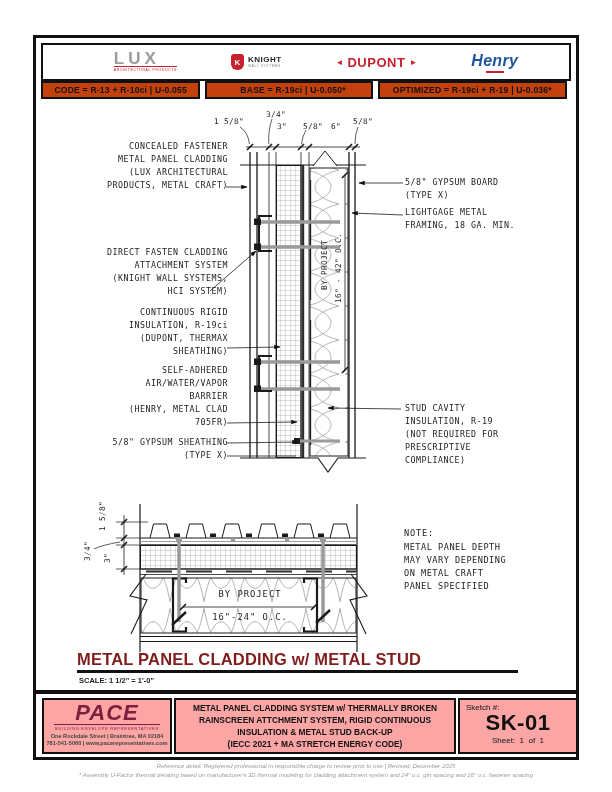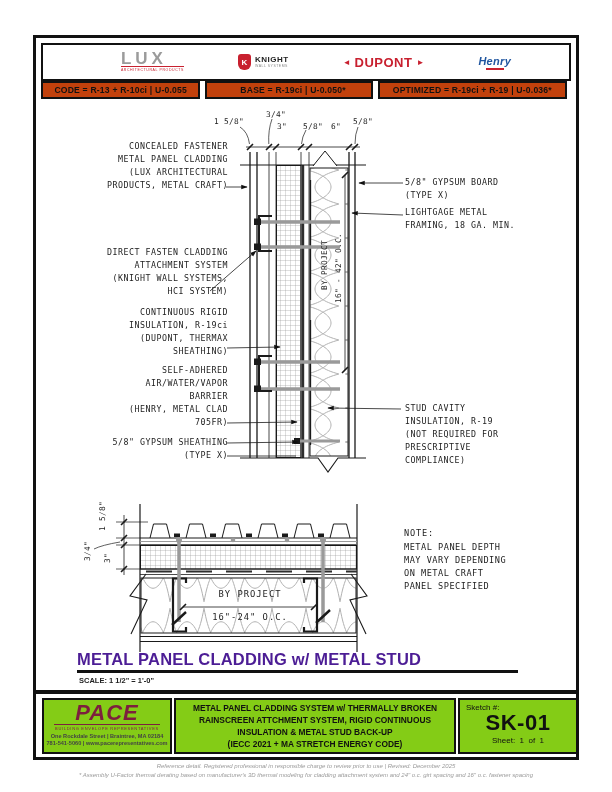--- a/index.html
+++ b/index.html
@@ -12,37 +12,37 @@
   .logo{display:flex;align-items:center;gap:4px;margin-left:20px;}
   .lux-word{font-weight:bold;font-size:17px;letter-spacing:4px;color:#9b9b9b;line-height:14px;}
   .lux-tag{font-size:3.5px;color:#c8202f;letter-spacing:.6px;text-align:center;border-top:1.5px solid #c8202f;padding-top:1px;}
   .knight-shield{width:13px;height:16px;background:#c8202f;border-radius:3px 3px 6px 6px;color:#fff;
                  font-size:8px;font-weight:bold;display:flex;align-items:center;justify-content:center;}
   .knight-name{font-size:8px;font-weight:bold;color:#222;letter-spacing:.5px;line-height:8px;}
   .knight-tag{font-size:3.5px;color:#888;letter-spacing:.5px;}
   .dupont{color:#c8202f;font-weight:bold;}
   .dupont-arrow{font-size:8px;}
   .dupont-word{font-size:13px;letter-spacing:.5px;}
-  .henry-word{color:#2056a0;font-weight:bold;font-style:italic;font-size:11px;letter-spacing:.3px;}
+  .henry-word{color:#2056a0;font-weight:bold;font-style:italic;font-size:16px;letter-spacing:.3px;}
   .henry-mark{width:18px;height:2px;background:#c8202f;margin:1px auto 0 auto;}
   .code-row{left:41px;top:81px;width:526px;height:18px;display:flex;gap:5px;}
   .code-box{border:2px solid #111;background:#c2410c;display:flex;align-items:center;justify-content:center;
             font-size:8.6px;font-weight:bold;color:#111;letter-spacing:.2px;white-space:nowrap;}
   .mono{font-family:"DejaVu Sans Mono",monospace;color:#1c1c1c;}
   .callout{font-size:8.3px;line-height:13px;letter-spacing:.5px;white-space:pre-line;}
   .r{text-align:right;}
   .dim{font-size:7.8px;letter-spacing:.3px;white-space:nowrap;}
   .rot{transform:translate(-50%,-50%) rotate(-90deg);white-space:nowrap;}
   .note-title{font-size:8.6px;letter-spacing:.8px;}
   .note-text{font-size:8.6px;line-height:13px;letter-spacing:.5px;white-space:pre-line;}
-  .dwg-title{font-size:16.5px;font-weight:bold;color:#4c1d95;letter-spacing:.2px;white-space:nowrap;}
+  .dwg-title{font-size:16.5px;font-weight:bold;color:#7f1d1d;letter-spacing:.2px;white-space:nowrap;}
   .dwg-underline{background:#111;height:2.5px;}
   .dwg-scale{font-size:7.5px;font-weight:bold;color:#222;}
   .tb-bar{background:#111;}
-  .tb-box{border:2.5px solid #111;background:#84cc16;}
+  .tb-box{border:2.5px solid #111;background:#fca5a5;}
   .pace-name{font-size:22px;font-weight:900;font-style:italic;color:#7d1f3e;letter-spacing:1px;line-height:20px;text-align:center;}
   .pace-tag{font-size:4px;color:#7d1f3e;letter-spacing:.7px;text-align:center;border-top:1px solid #7d1f3e;margin:1px 10px 2px 10px;padding-top:1px;}
   .pace-addr{font-size:5.6px;font-weight:bold;color:#444;text-align:center;line-height:7px;}
   .tb-desc{font-size:8.4px;font-weight:bold;color:#111;text-align:center;line-height:12px;white-space:pre-line;
            display:flex;align-items:center;justify-content:center;height:100%;}
   .sk-label{font-size:8px;color:#111;}
   .sk-num{font-size:22px;font-weight:900;color:#111;text-align:center;letter-spacing:.5px;line-height:22px;}
   .sk-sheet{font-size:8px;color:#111;text-align:center;white-space:pre;}
   .footer{font-size:6px;font-style:italic;color:#9a9a9a;text-align:center;line-height:8.5px;width:612px;}
   svg.linework{left:0;top:0;pointer-events:none;}

